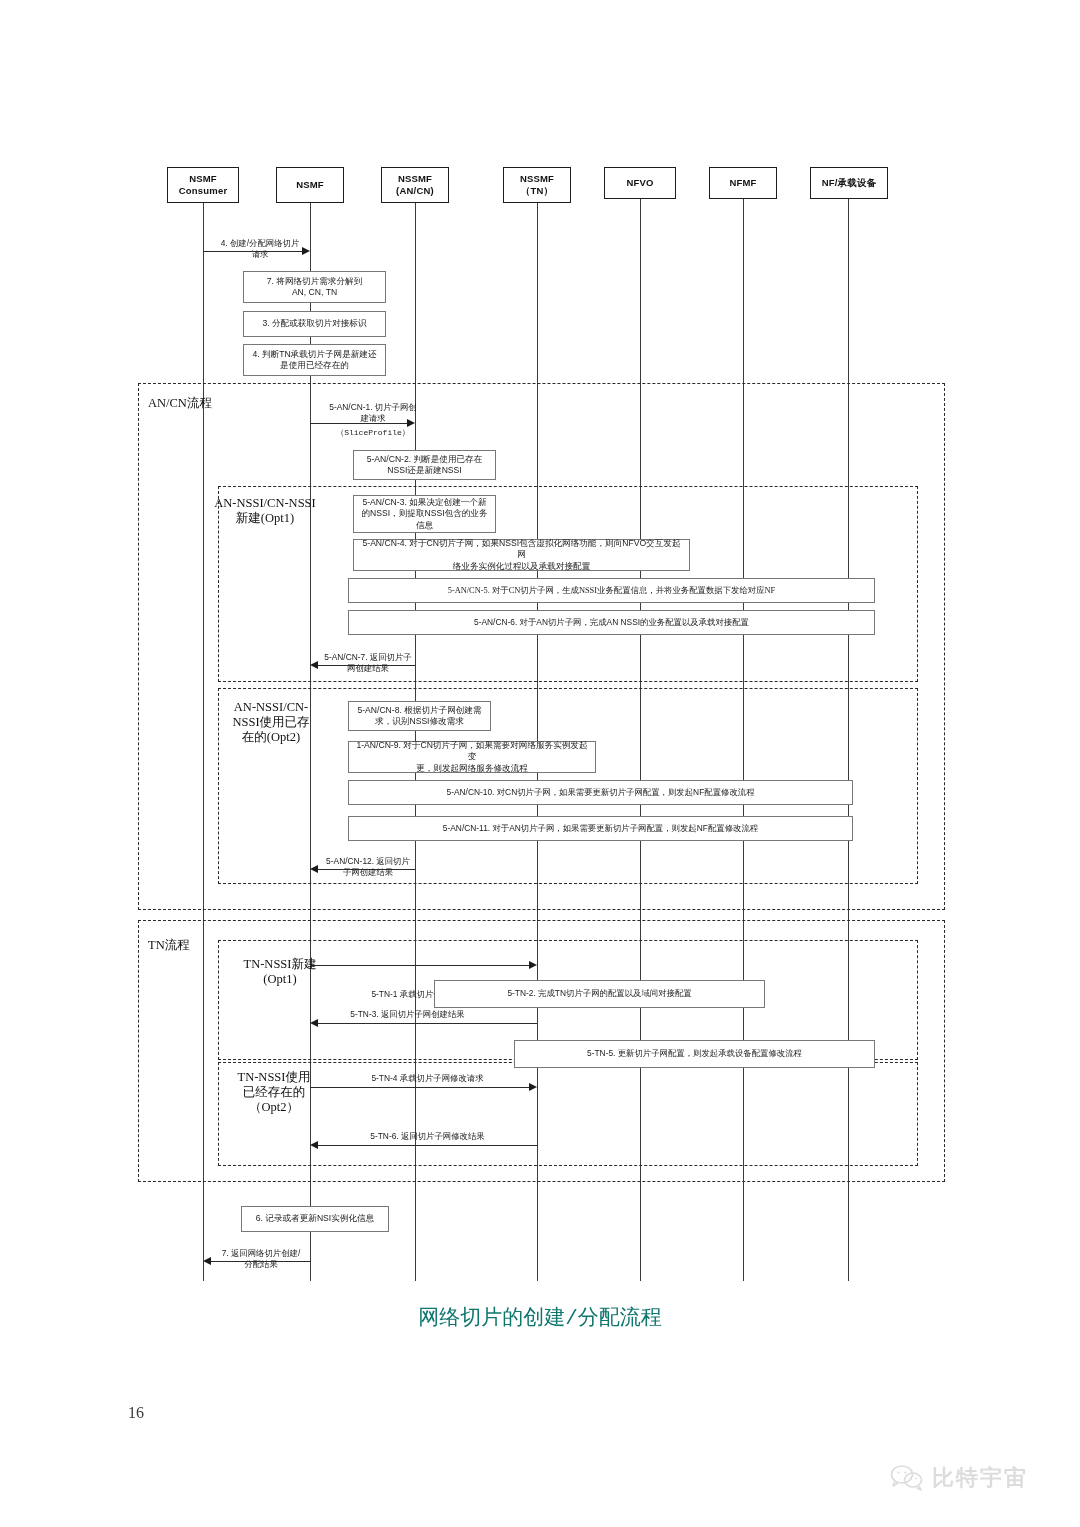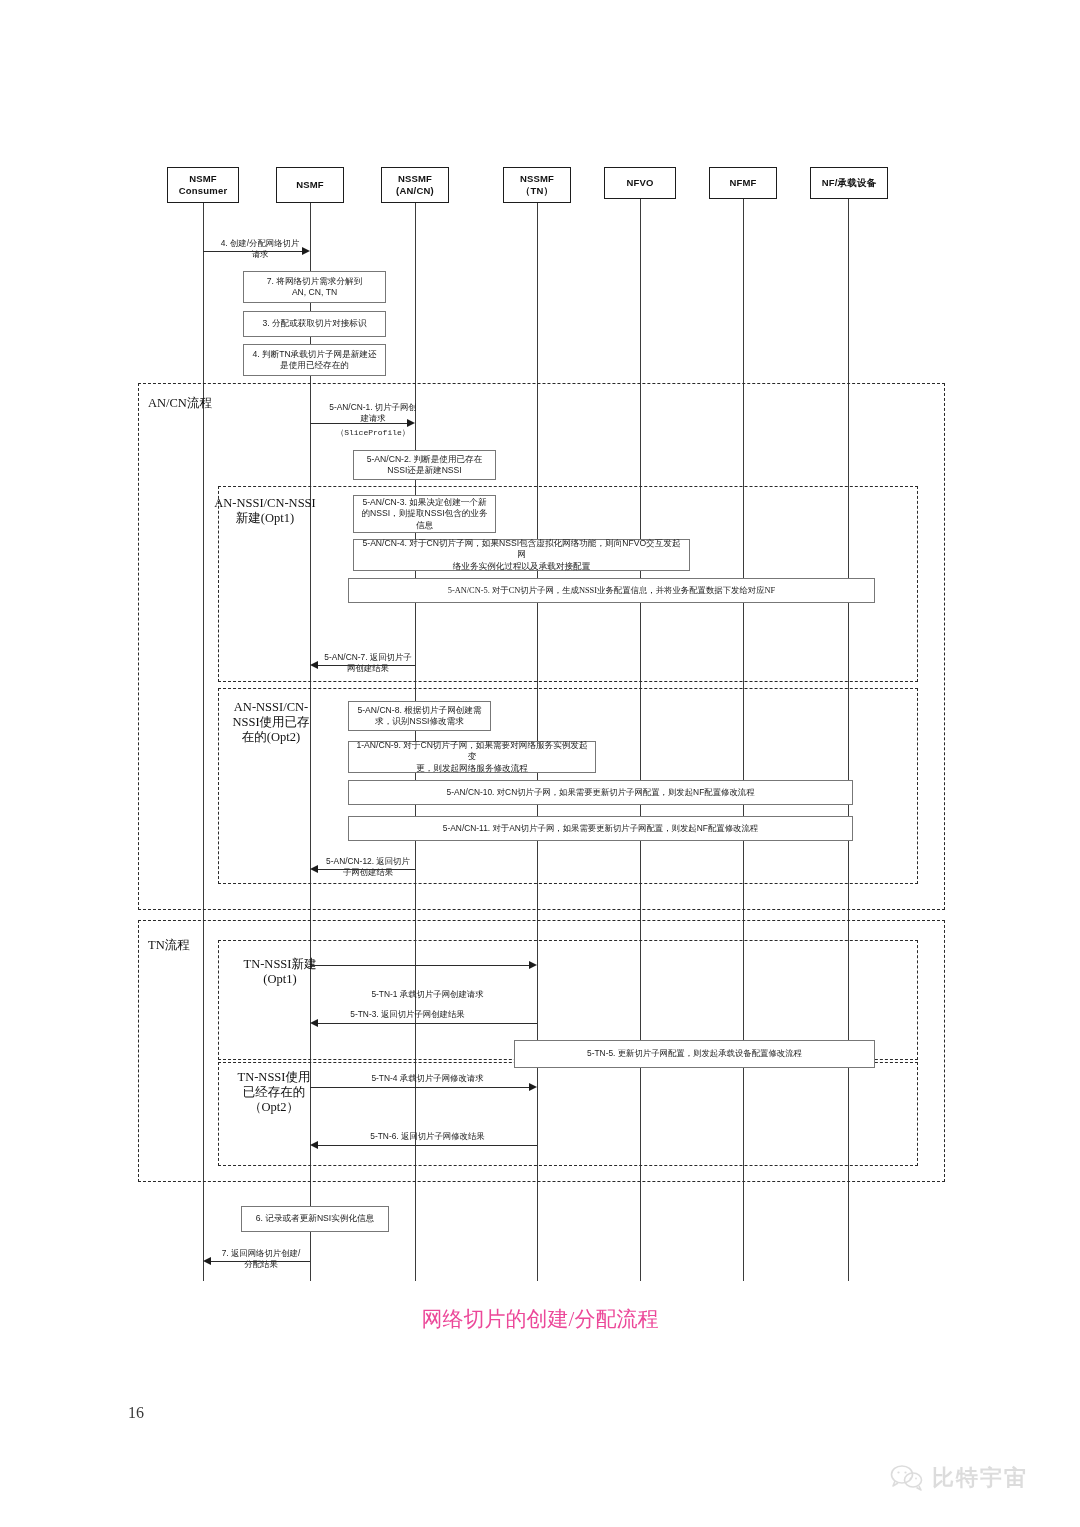--- a/index.html
+++ b/index.html
@@ -51,22 +51,22 @@
     text-align:center;white-space:pre-line;
   }
   .msg-label.mono{font-family:"Liberation Mono","DejaVu Sans Mono",monospace;font-size:8px;}
   .arrow-r,.arrow-l{width:0;height:0;border-top:4.2px solid transparent;border-bottom:4.2px solid transparent;}
   .arrow-r{border-left:8px solid #1b1b1b;}
   .arrow-l{border-right:8px solid #1b1b1b;}
   .stub{height:0;border-top:1.1px solid #2b2b2b;}
 
   
   .caption{
-    font-family:Liberation Serif, serif;
-    font-size:21px;line-height:26px;color:#ec4899;text-align:center;font-weight:400;
+    font-family:Liberation Mono, monospace;
+    font-size:21px;line-height:26px;color:#0f766e;text-align:center;font-weight:400;
   }
   .pagenum{
     font-family:"Liberation Serif","DejaVu Serif",serif;
     font-size:16px;color:#3a3a3a;
   }
   .wm{display:flex;align-items:center;gap:8px;opacity:.30;}
   .wm-text{
     font-family:"Liberation Sans","DejaVu Sans",sans-serif;
     font-size:22px;font-weight:bold;color:#8f8f8f;letter-spacing:2px;
   }
@@ -139,20 +139,21 @@
   <div class="abs frame" style="left:218px;top:486px;width:700px;height:196px;"></div>
   <div class="abs frame-label" style="left:206px;top:496px;width:118px;white-space:pre-line;">AN-NSSI/CN-NSSI
 新建(Opt1)</div>
 
   <div class="abs note" style="left:353px;top:495px;width:143px;height:38px;white-space:pre-line;">5-AN/CN-3. 如果决定创建一个新
 的NSSI，则提取NSSI包含的业务
 信息</div>
   <div class="abs note" style="left:353px;top:539px;width:337px;height:32px;white-space:pre-line;">5-AN/CN-4. 对于CN切片子网，如果NSSI包含虚拟化网络功能，则向NFVO交互发起网
 络业务实例化过程以及承载对接配置</div>
   <div class="abs note wide" style="left:348px;top:578px;width:527px;height:25px;white-space:pre-line;font-family:Liberation Serif, serif;">5-AN/CN-5. 对于CN切片子网，生成NSSI业务配置信息，并将业务配置数据下发给对应NF</div>
+  <div class="abs note wide" style="left:348px;top:610px;width:527px;height:25px;white-space:pre-line;">5-AN/CN-6. 对于AN切片子网，完成AN NSSI的业务配置以及承载对接配置</div>
 
   <div class="abs msg-label" style="left:313px;top:652px;width:110px;">5-AN/CN-7. 返回切片子
 网创建结果</div>
   <div class="abs stub" style="left:318px;top:665px;width:97px;"></div>
   <div class="abs" style="left:310px;top:661px;">
       <div class="arrow-l"></div>
     </div>
 
   <div class="abs frame" style="left:218px;top:688px;width:700px;height:196px;"></div>
   <div class="abs frame-label" style="left:219px;top:700px;width:104px;white-space:pre-line;">AN-NSSI/CN-
@@ -179,20 +180,21 @@
   <div class="abs frame" style="left:218px;top:940px;width:700px;height:120px;"></div>
   <div class="abs frame-label" style="left:225px;top:957px;width:110px;white-space:pre-line;">TN-NSSI新建
 (Opt1)</div>
 
   <div class="abs msg-label" style="left:350px;top:989px;width:155px;">5-TN-1 承载切片子网创建请求</div>
   <div class="abs msg-line" style="left:310px;top:965px;width:219px;"></div>
   <div class="abs" style="left:529px;top:961px;">
       <div class="arrow-r"></div>
     </div>
 
+  <div class="abs note wide" style="left:434px;top:980px;width:331px;height:28px;white-space:pre-line;">5-TN-2. 完成TN切片子网的配置以及域间对接配置</div>
 
   <div class="abs msg-label" style="left:330px;top:1009px;width:155px;">5-TN-3. 返回切片子网创建结果</div>
   <div class="abs msg-line" style="left:318px;top:1023px;width:219px;"></div>
   <div class="abs" style="left:310px;top:1019px;">
       <div class="arrow-l"></div>
     </div>
 
   <div class="abs frame" style="left:218px;top:1062px;width:700px;height:104px;"></div>
   <div class="abs frame-label" style="left:222px;top:1070px;width:104px;white-space:pre-line;">TN-NSSI使用
 已经存在的

